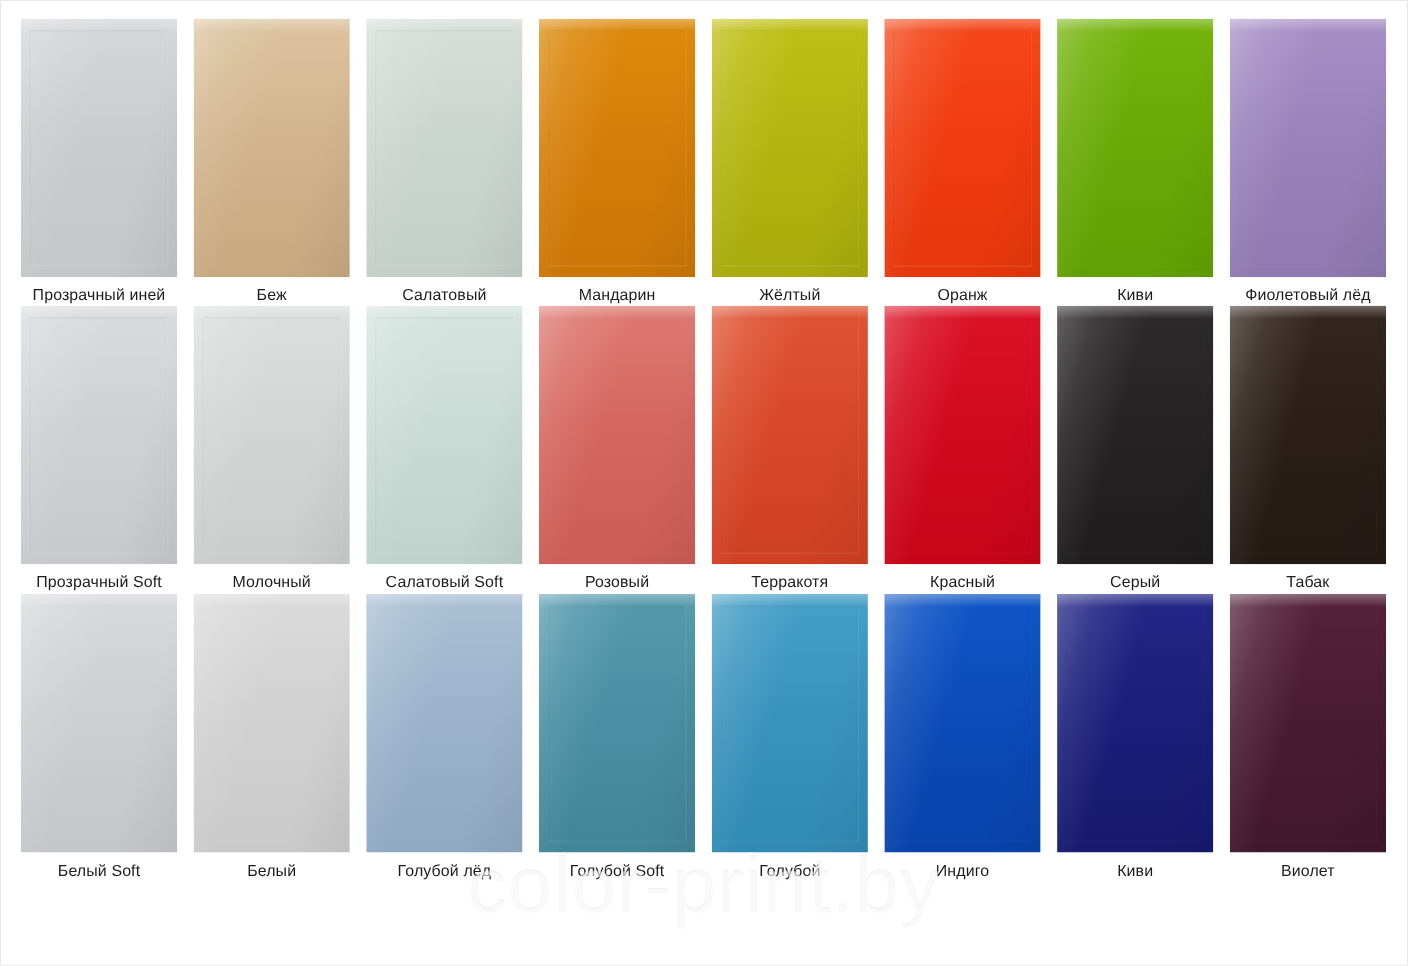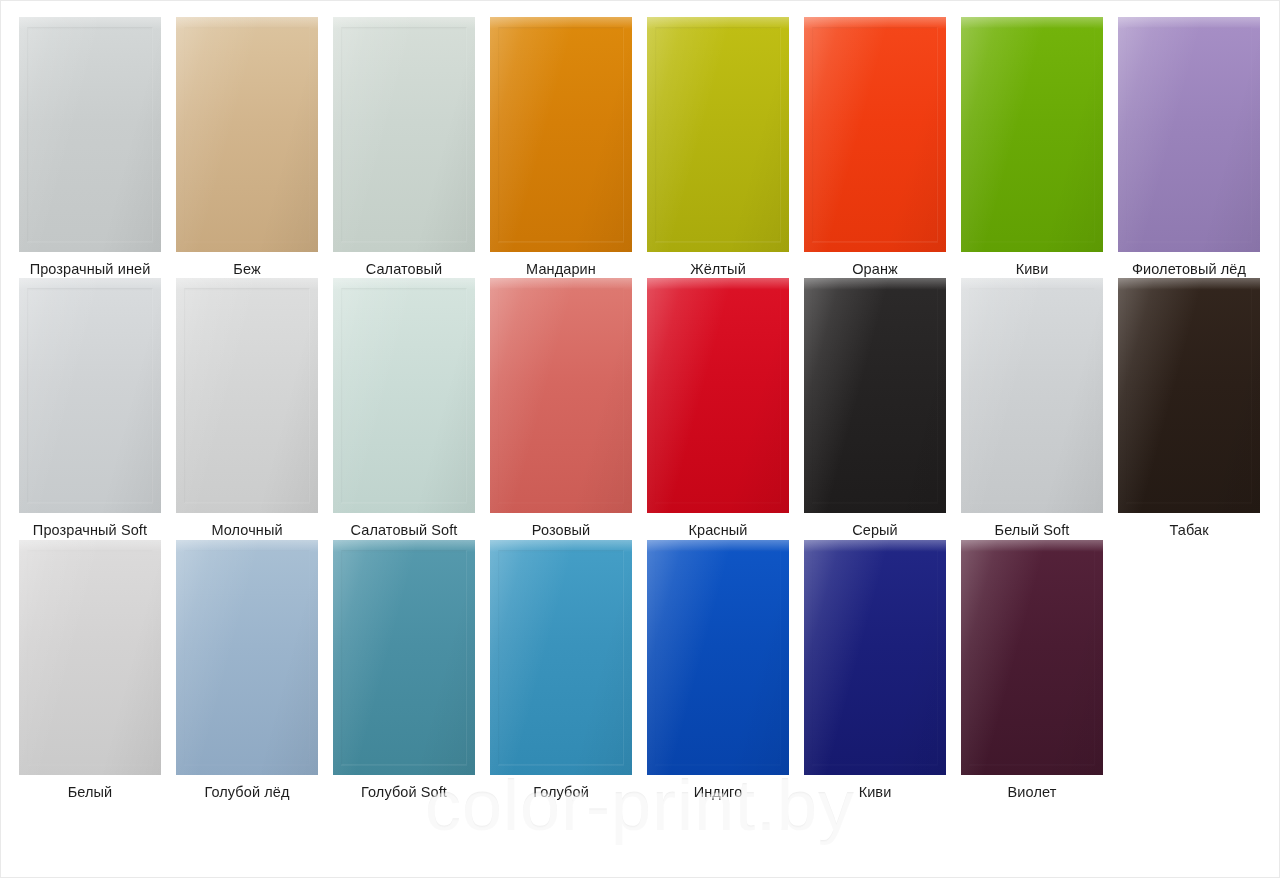--- a/index.html
+++ b/index.html
@@ -248,57 +248,66 @@
       <div class="cell">
         <div class="swatch-wrap flat">
           <div class="swatch" style="background: linear-gradient(rgb(222, 122, 114) 0%, rgb(213, 103, 96) 45%, rgb(204, 92, 85) 100%);">
             <div class="top-sheen"></div>
           </div>
           <div class="inner-frame"></div>
         </div>
         <div class="label">Розовый</div>
       </div>
       <div class="cell">
+        <div class="swatch-wrap subtle">
+          <div class="swatch" style="background: linear-gradient(rgb(224, 84, 51) 0%, rgb(217, 72, 40) 45%, rgb(207, 63, 33) 100%);">
+            <div class="top-sheen"></div>
+          </div>
+          <div class="inner-frame"></div>
+        </div>
+        <div class="label">Терракотя</div>
+      </div>
+      <div class="cell">
         <div class="swatch-wrap flat">
           <div class="swatch" style="background: linear-gradient(rgb(220, 18, 38) 0%, rgb(210, 10, 30) 45%, rgb(198, 5, 23) 100%);">
             <div class="top-sheen"></div>
           </div>
           <div class="inner-frame"></div>
         </div>
         <div class="label">Красный</div>
       </div>
       <div class="cell">
         <div class="swatch-wrap flat">
           <div class="swatch" style="background: linear-gradient(rgb(44, 42, 42) 0%, rgb(37, 35, 35) 45%, rgb(30, 28, 28) 100%);">
             <div class="top-sheen"></div>
           </div>
           <div class="inner-frame"></div>
         </div>
         <div class="label">Серый</div>
       </div>
       <div class="cell">
         <div class="swatch-wrap flat">
+          <div class="swatch" style="background: linear-gradient(rgb(51, 38, 30) 0%, rgb(43, 31, 24) 45%, rgb(36, 26, 20) 100%);">
+            <div class="top-sheen"></div>
+          </div>
+          <div class="inner-frame"></div>
+        </div>
+        <div class="label">Табак</div>
+      </div>
+      <div class="cell">
+        <div class="swatch-wrap flat">
           <div class="swatch" style="background: linear-gradient(rgb(215, 218, 220) 0%, rgb(205, 208, 210) 45%, rgb(196, 199, 201) 100%);">
             <div class="top-sheen"></div>
           </div>
           <div class="inner-frame"></div>
         </div>
         <div class="label">Белый Soft</div>
       </div>
       <div class="cell">
         <div class="swatch-wrap flat">
-          <div class="swatch" style="background: linear-gradient(rgb(51, 38, 30) 0%, rgb(43, 31, 24) 45%, rgb(36, 26, 20) 100%);">
-            <div class="top-sheen"></div>
-          </div>
-          <div class="inner-frame"></div>
-        </div>
-        <div class="label">Табак</div>
-      </div>
-      <div class="cell">
-        <div class="swatch-wrap flat">
           <div class="swatch" style="background: linear-gradient(rgb(220, 219, 219) 0%, rgb(211, 210, 210) 45%, rgb(202, 202, 202) 100%);">
             <div class="top-sheen"></div>
           </div>
           <div class="inner-frame"></div>
         </div>
         <div class="label">Белый</div>
       </div>
       <div class="cell">
         <div class="swatch-wrap flat">
           <div class="swatch" style="background: linear-gradient(rgb(169, 192, 212) 0%, rgb(155, 180, 204) 45%, rgb(143, 169, 195) 100%);">

